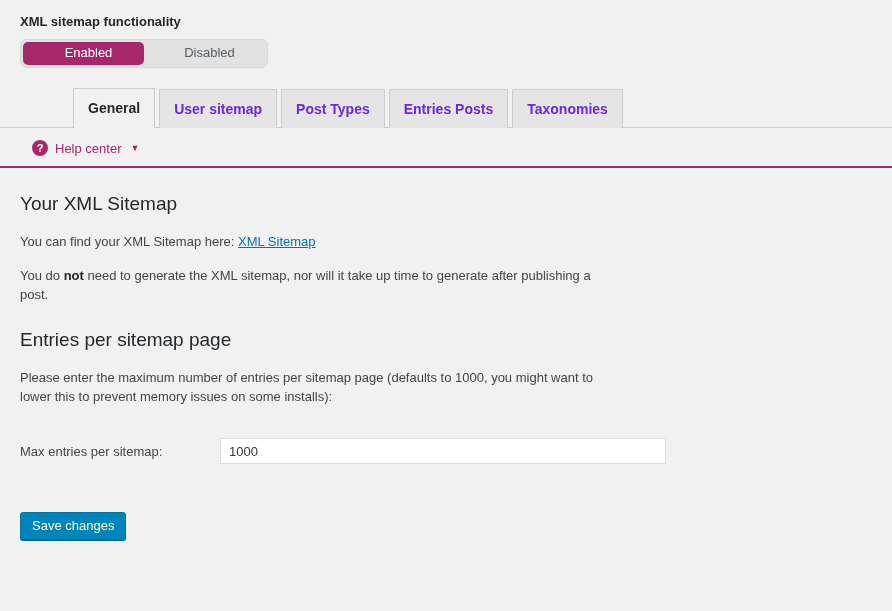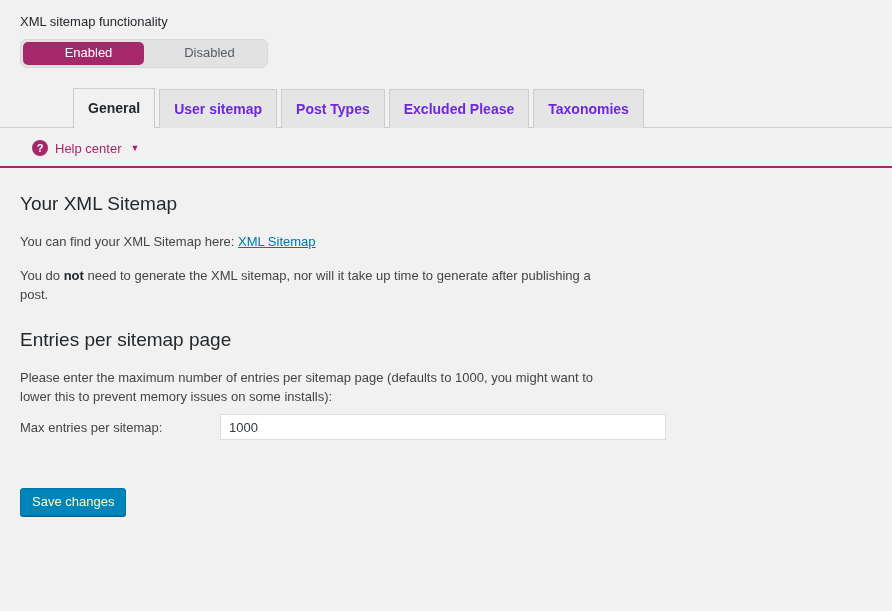--- a/index.html
+++ b/index.html
@@ -16,21 +16,21 @@
     overflow: hidden;
     position: relative;
   }
 
   
   #toggle-section {
     padding: 14px 0 0 20px;
   }
   #toggle-title {
     font-size: 13px;
-    font-weight: normal;
+    font-weight: bold;
     color: #23282d;
     line-height: 16px;
     margin: 0 16px 9px 0;
   }
   #toggle-group {
     display: inline-flex;
     background: #e2e2e2;
     border: 1px solid #d8d8d8;
     border-radius: 6px;
     padding: 2px;
@@ -162,21 +162,21 @@
     max-width: 580px;
   }
   p.body-text b { font-weight: bold; color: #23282d; }
   a.inline-link {
     color: #0073aa;
     text-decoration: underline;
   }
 
   
   #field-row {
-    margin-top: 8px;
+    margin-top: 32px;
     display: flex;
     align-items: center;
   }
   #field-label {
     width: 200px;
     font-size: 13px;
     color: #444;
   }
   #max-entries-input {
     width: 446px;
@@ -214,21 +214,21 @@
 
 <div id="toggle-section">
   <div id="toggle-title">XML sitemap functionality</div>
   <div id="toggle-group">
     <div class="toggle-btn active">Enabled</div>
     <div class="toggle-btn">Disabled</div>
   </div>
 </div>
 
 <div id="tab-bar">
-  <div class="tab active">General</div><div class="tab">User sitemap</div><div class="tab">Post Types</div><div class="tab">Excluded Please</div><div class="tab">Taxonomies</div>
+  <div class="tab active">General</div><div class="tab">User sitemap</div><div class="tab">Post Types</div><div class="tab">Entries Posts</div><div class="tab">Taxonomies</div>
 </div>
 
 <div id="help-row">
   <span id="help-icon">?</span>
   <span id="help-label">Help center</span>
   <span id="help-chevron">▼</span>
 </div>
 
 <div id="content">
 

